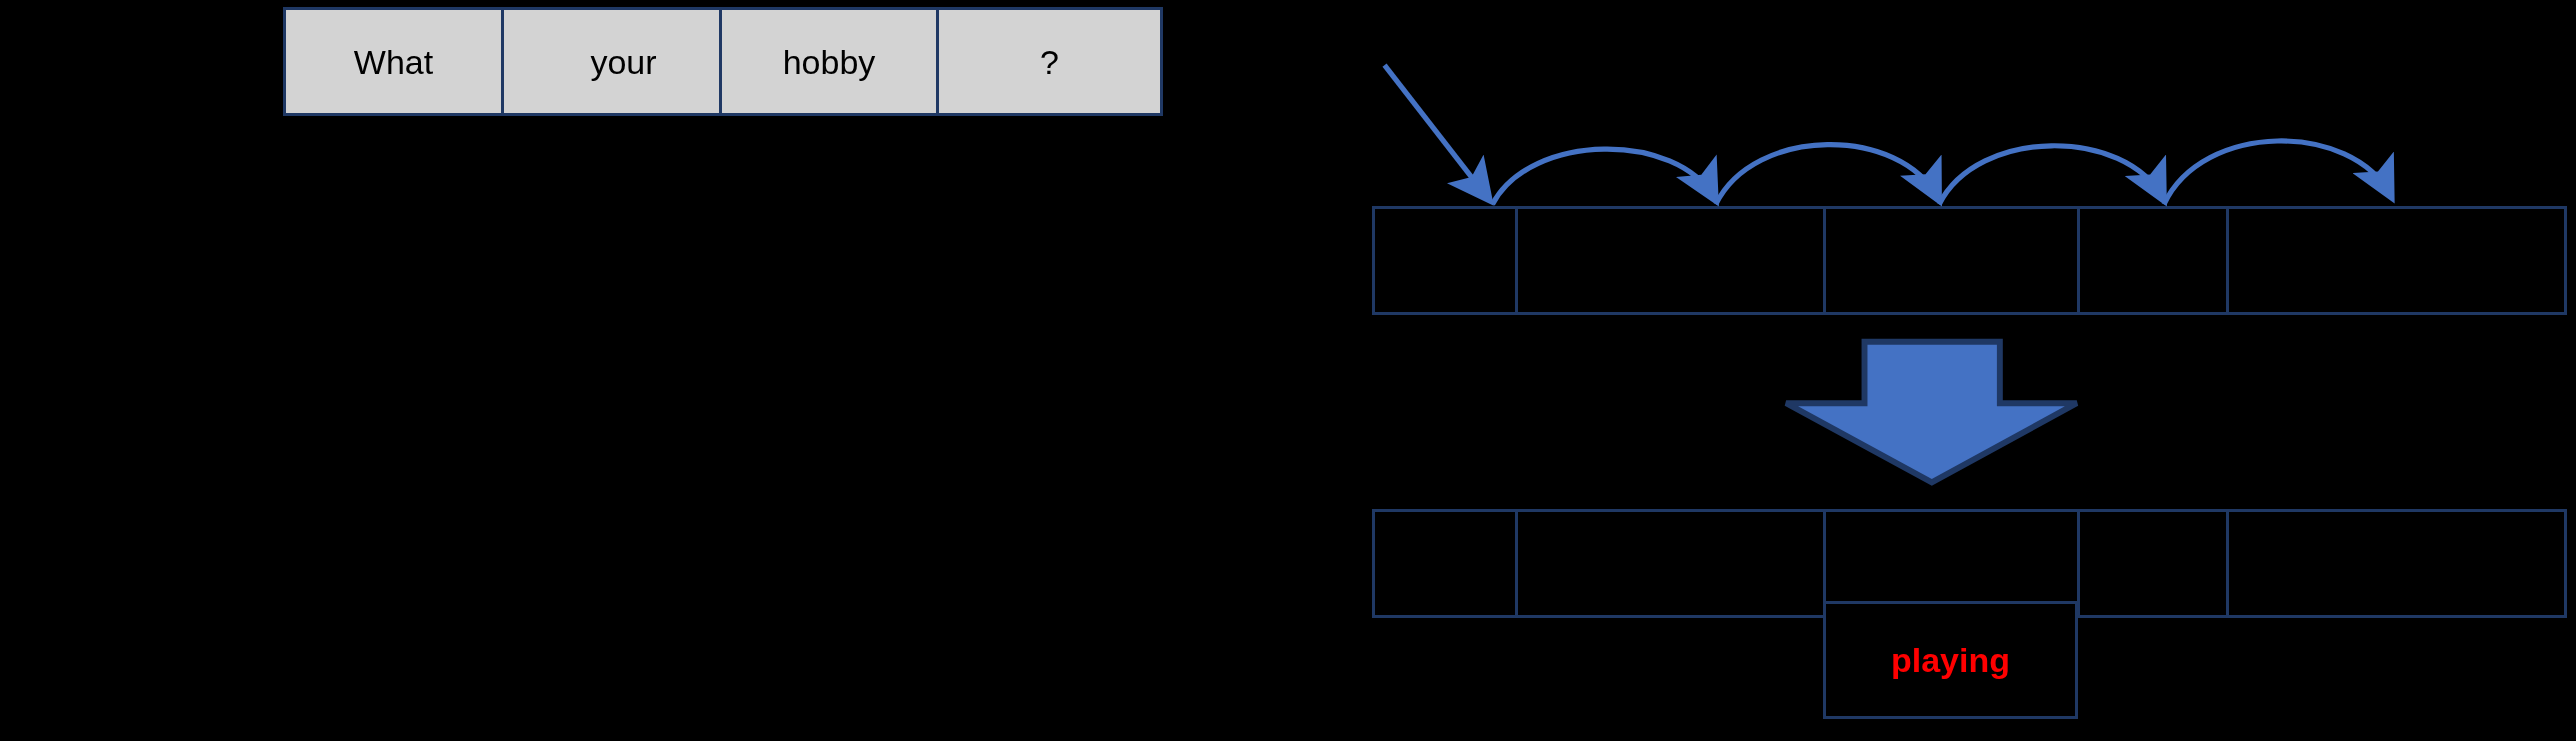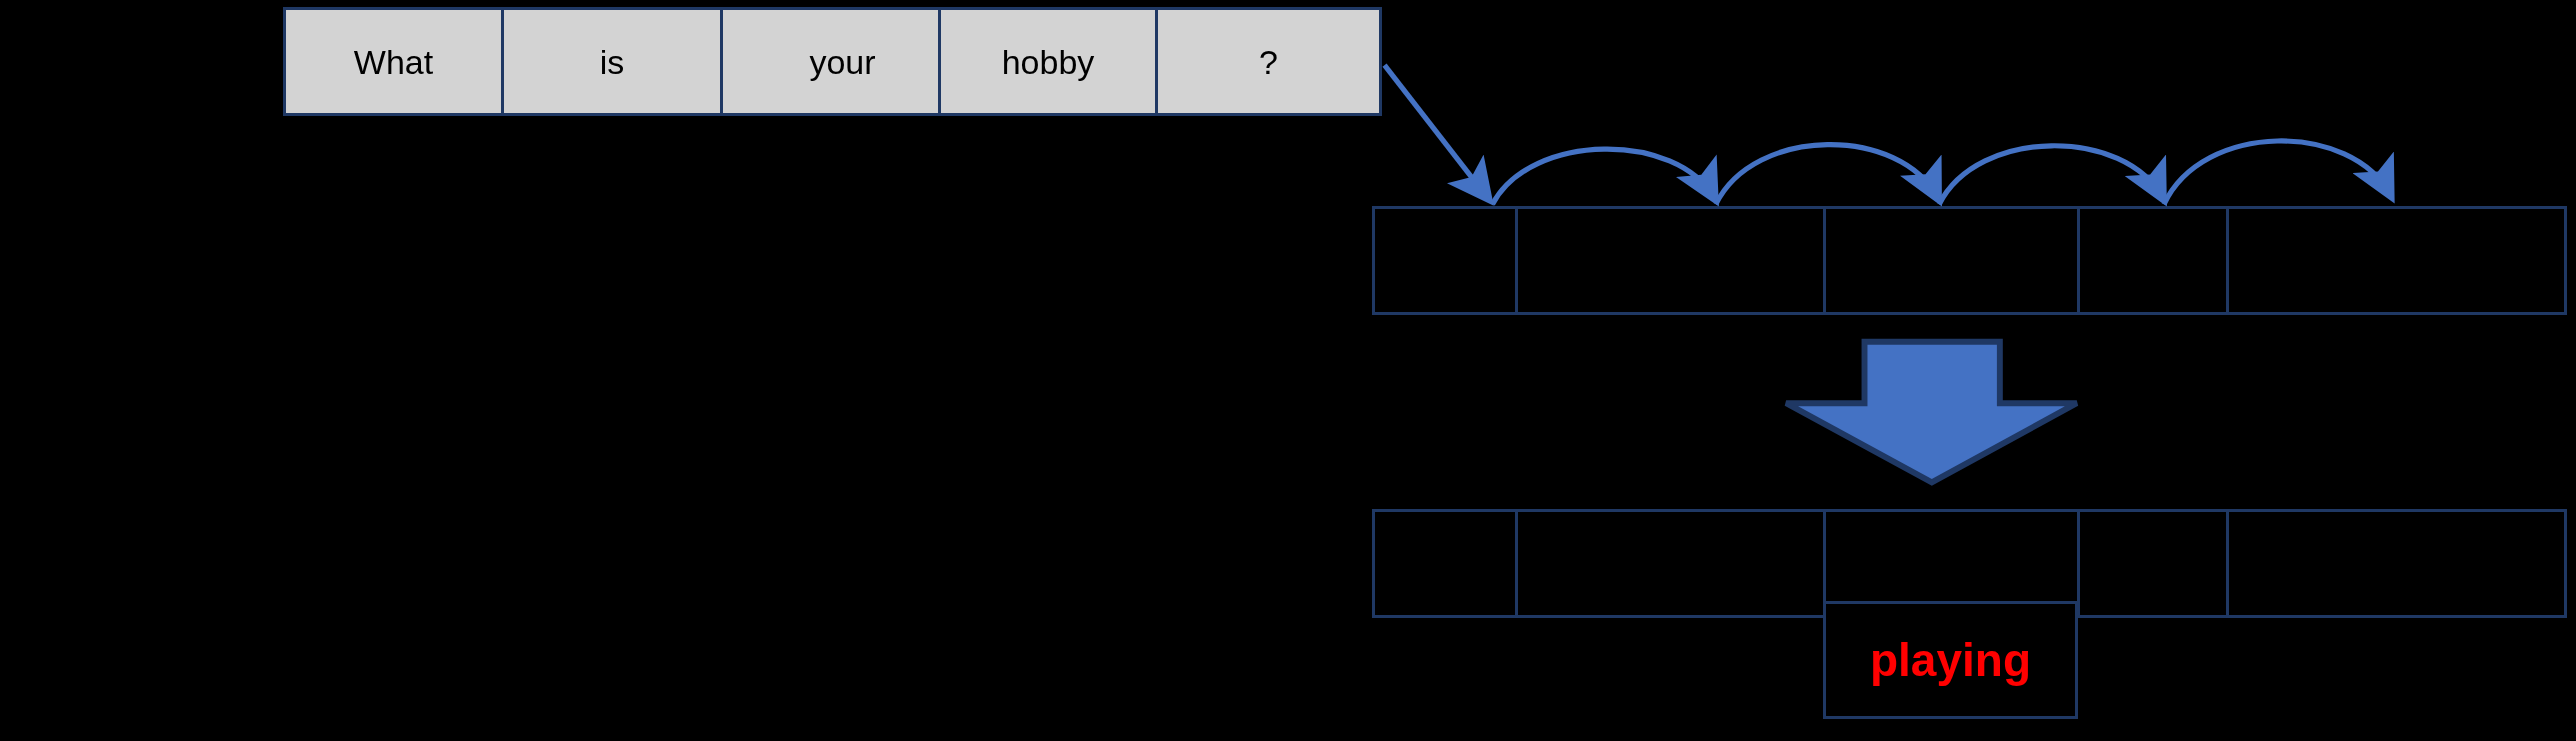--- a/index.html
+++ b/index.html
@@ -78,21 +78,21 @@
     width: 255px;
     height: 118px;
     box-sizing: border-box;
     border: 3px solid #1F3864;
     background: #000000;
     display: flex;
     align-items: center;
     justify-content: center;
   }
   #output-cell .word {
-    font-size: 46px;
+    font-size: 34px;
     font-weight: bold;
     color: #FF0000;
     line-height: 1;
     white-space: nowrap;
   }
 
   
   .overlay {
     position: absolute;
     left: 0;
@@ -103,23 +103,20 @@
   }
 </style>
 </head>
 <body>
 
 <div id="stage">
 
   <div class="row" id="input-row">
     <div class="cell" style="width:221px;">
       <span>What</span>
-    </div>
-    <div class="cell" style="width:222px;">
-      <span>is</span>
     </div>
     <div class="cell" style="width:221px;padding-left:24px;">
       <span>your</span>
     </div>
     <div class="cell" style="width:220px;">
       <span>hobby</span>
     </div>
     <div class="cell" style="width:227px;">
       <span>?</span>
     </div>

